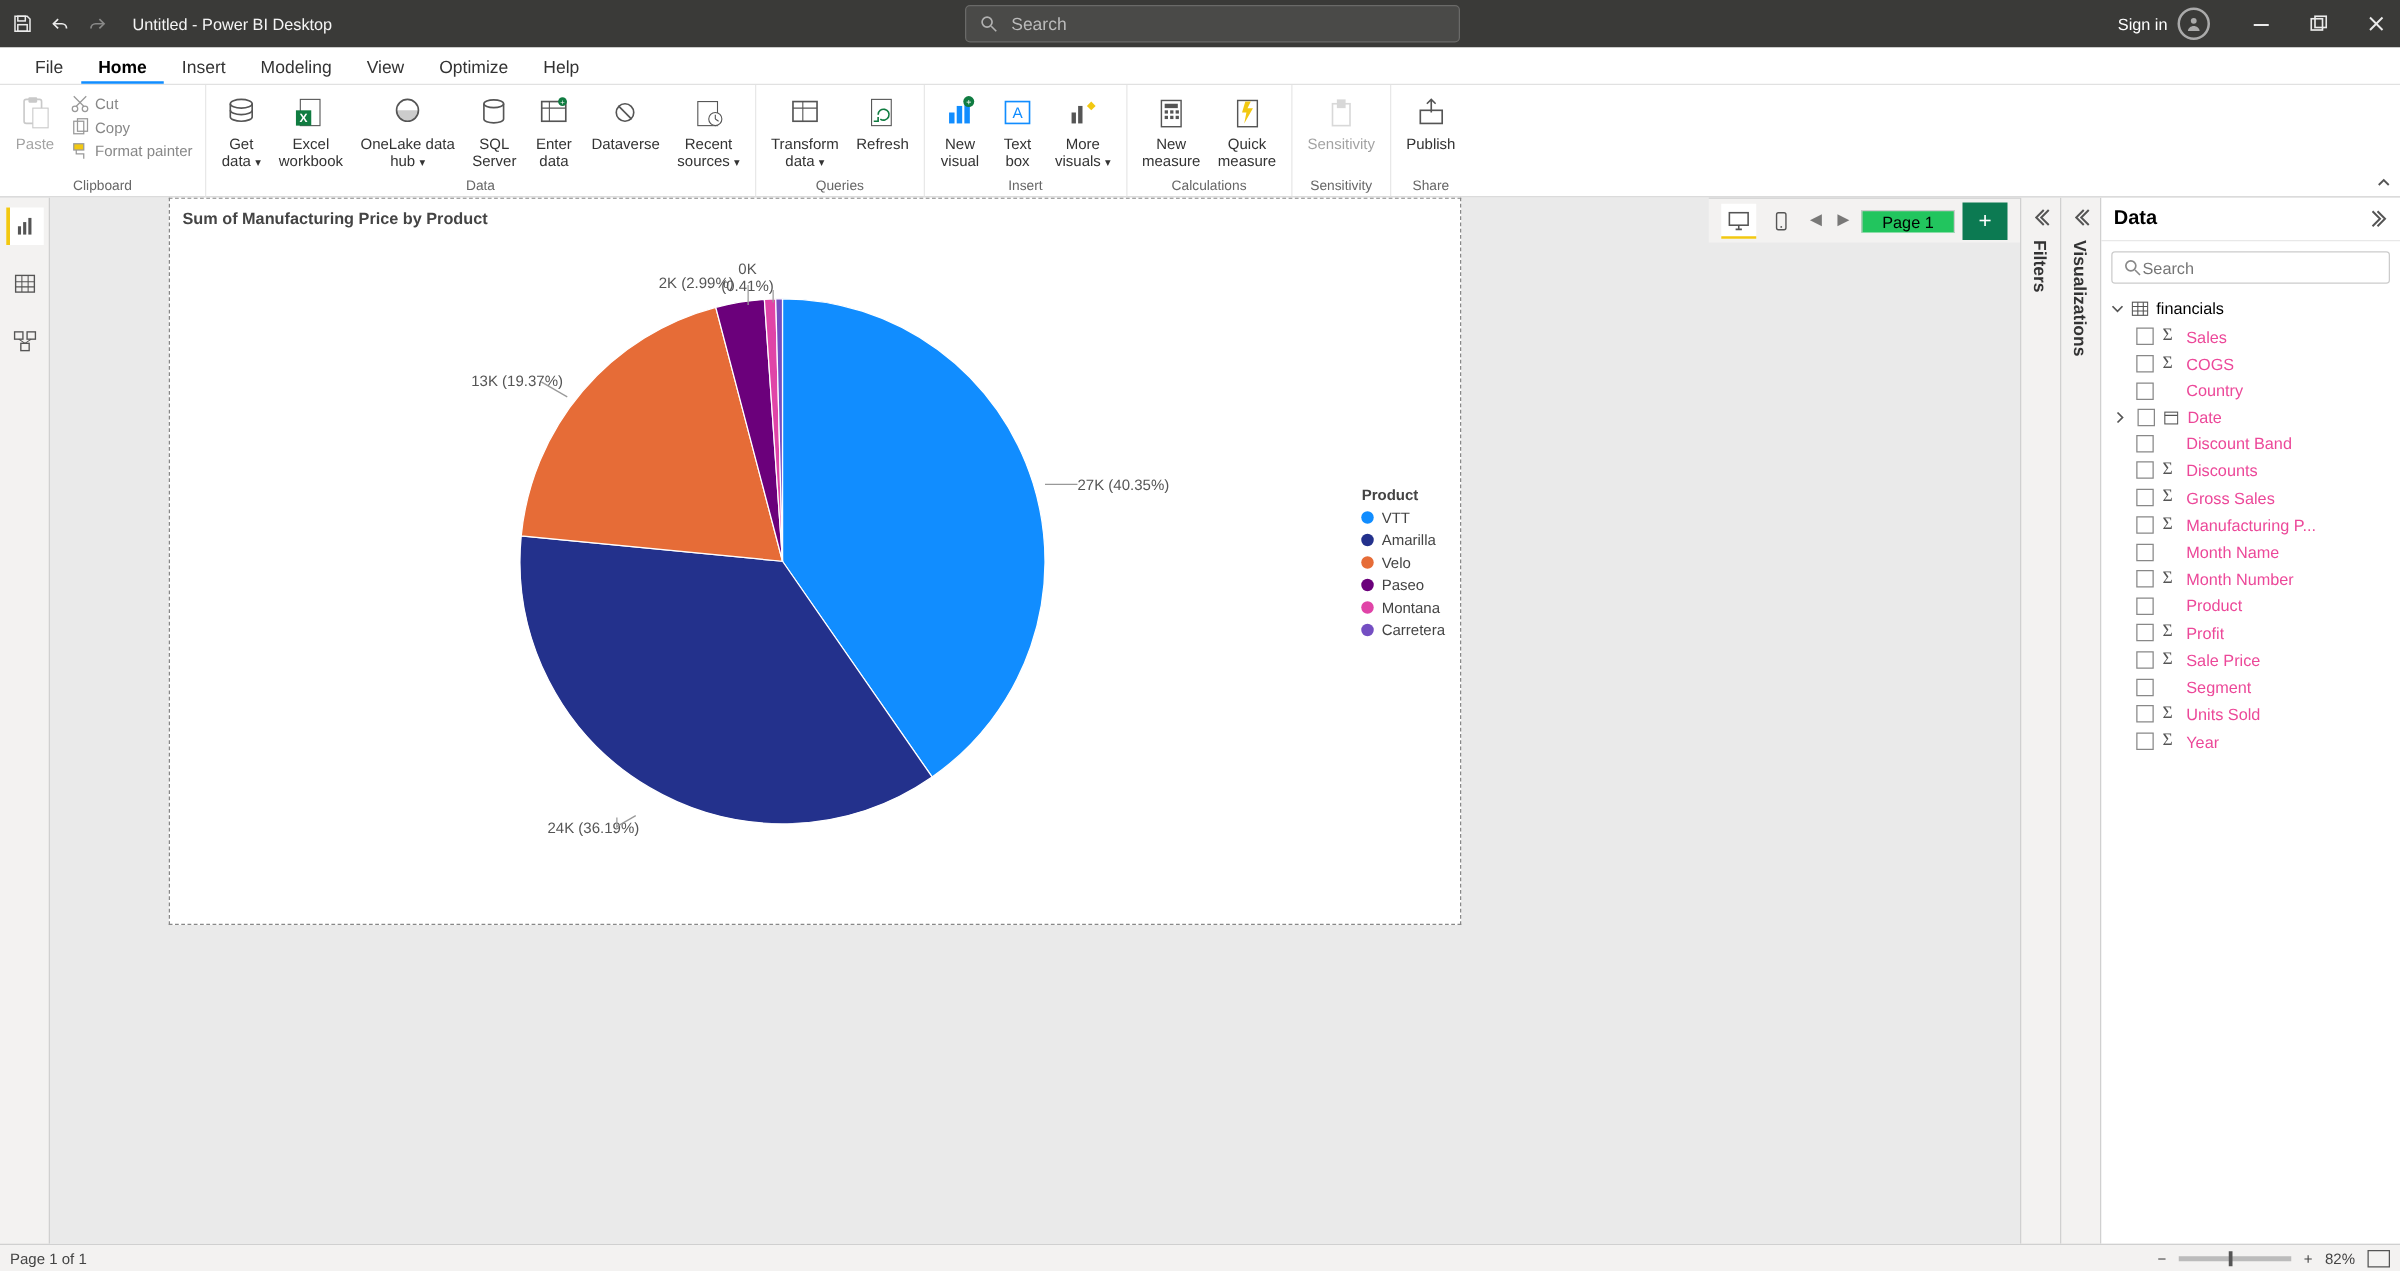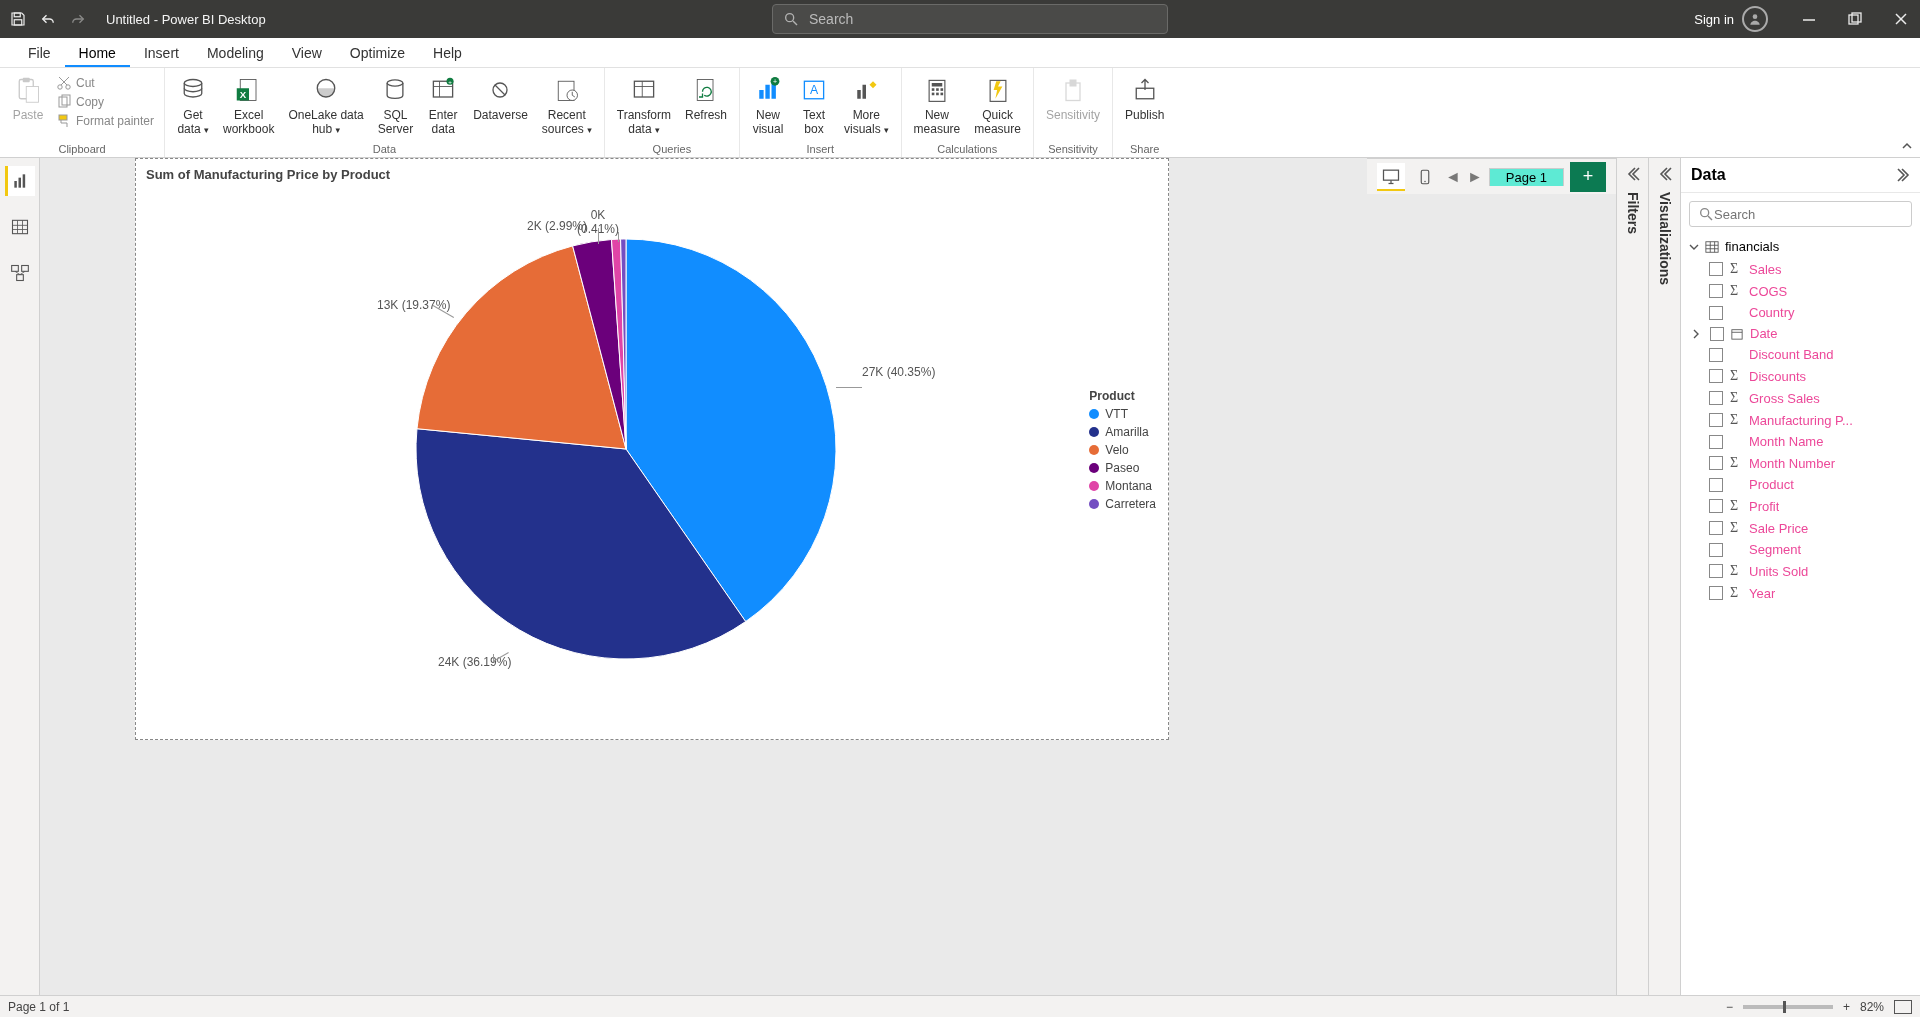--- a/index.html
+++ b/index.html
@@ -17,21 +17,21 @@
 .titlebar .search-wrap input::placeholder { color: #bbb; }
 .titlebar .signin { display: flex; align-items: center; gap: 8px; margin: 0 20px; font-size: 13px; cursor: pointer; }
 .titlebar .signin-icon { width: 26px; height: 26px; border: 2px solid #aaa; border-radius: 50%; display: flex; align-items: center; justify-content: center; }
 .titlebar .winbtns { display: flex; gap: 24px; margin-left: 10px; }
 .titlebar .winbtn { width: 22px; height: 22px; display: flex; align-items: center; justify-content: center; cursor: pointer; opacity: .9; }
 
 
 .menutabs { height: 30px; background: #fff; display: flex; align-items: flex-end; padding-left: 14px; border-bottom: 1px solid #e1e1e1; }
 .menutab { padding: 6px 14px 4px; font-size: 14px; color: #333; cursor: pointer; border-bottom: 2px solid transparent; margin-top: 16px; }
 .menutab.file { color: #333; }
-.menutab.active { border-bottom-color: #118dff; color: #000; font-weight: 400; }
+.menutab.active { border-bottom-color: #118dff; color: #000; font-weight: 700; }
 
 
 .ribbon { height: 90px; background: #fff; border-bottom: 1px solid #d0d0d0; display: flex; position: relative; }
 .ribbon-group { display: flex; flex-direction: column; align-items: center; padding: 4px 6px 0; border-right: 1px solid #e8e8e8; }
 .ribbon-group .group-content { flex: 1; display: flex; align-items: flex-start; gap: 2px; }
 .ribbon-group .group-label { font-size: 11px; color: #666; padding-bottom: 2px; }
 .ribbon-btn-large { display: flex; flex-direction: column; align-items: center; justify-content: flex-start; padding: 2px 6px; cursor: pointer; text-align: center; min-width: 44px; }
 .ribbon-btn-large.disabled { opacity: .45; cursor: default; }
 .ribbon-btn-large .ric { width: 32px; height: 32px; display: flex; align-items: center; justify-content: center; margin-bottom: 2px; }
 .ribbon-btn-large .lab { font-size: 12px; line-height: 14px; color: #333; white-space: pre-line; }
@@ -58,21 +58,21 @@
 
 .legend { position: absolute; right: 12px; top: 230px; font-size: 12px; color: #444; }
 .legend .ltitle { font-weight: 600; margin-bottom: 4px; }
 .legend .litem { display: flex; align-items: center; gap: 6px; margin-bottom: 4px; }
 .legend .swatch { width: 10px; height: 10px; border-radius: 50%; }
 
 .tabsbar { height: 36px; background: #f3f2f1; border-top: 1px solid #d0d0d0; display: flex; align-items: center; padding: 0 10px; gap: 6px; }
 .tabsbar .viewbtn { width: 28px; height: 28px; display: flex; align-items: center; justify-content: center; cursor: pointer; }
 .tabsbar .viewbtn.active { background: #fff; border-bottom: 2px solid #f2c811; }
 .tabsbar .navarrow { width: 16px; height: 16px; display:flex; align-items:center; justify-content:center; cursor:pointer; opacity:.5; }
-.tabsbar .pagetab { background: #5eead4; border: 1px solid #ccc; border-bottom: none; padding: 1px 16px; font-size: 13px; cursor: pointer; }
+.tabsbar .pagetab { background: #22c55e; border: 1px solid #ccc; border-bottom: none; padding: 1px 16px; font-size: 13px; cursor: pointer; }
 .tabsbar .addpage { width: 36px; height: 30px; background: #0c7a52; color: #fff; display: flex; align-items: center; justify-content: center; font-size: 18px; cursor: pointer; }
 
 .collapsed-pane { width: 32px; background: #f3f2f1; border-left: 1px solid #d0d0d0; display: flex; flex-direction: column; align-items: center; padding-top: 8px; }
 .collapsed-pane .chev { cursor: pointer; margin-bottom: 10px; }
 .collapsed-pane .vtext { writing-mode: vertical-rl; font-size: 14px; font-weight: 600; color: #333; }
 
 .datapane { width: 240px; background: #fff; border-left: 1px solid #d0d0d0; display: flex; flex-direction: column; }
 .datapane .dphead { display: flex; align-items: center; justify-content: space-between; padding: 8px 10px; border-bottom: 1px solid #e8e8e8; }
 .datapane .dphead .t { font-size: 16px; font-weight: 600; }
 .datapane .dpsearch { margin: 8px; border: 1px solid #ccc; border-radius: 3px; display: flex; align-items: center; padding: 4px 8px; }
@@ -468,21 +468,21 @@
           <svg id="pie-svg" viewBox="0 0 420 420" width="420" height="420">
               <path d="M 210 210 L 210 0 A 210 210 0 0 1 329.6692033891039 382.566745812214 Z" fill="#118dff" stroke="#fff" stroke-width="1"></path>
               <path d="M 210 210 L 329.6692033891039 382.566745812214 A 210 210 0 0 1 0.9823168722688536 189.71187194649607 Z" fill="#23318c" stroke="#fff" stroke-width="1"></path>
               <path d="M 210 210 L 0.9823168722688536 189.71187194649607 A 210 210 0 0 1 156.625750999275 6.896111451285577 Z" fill="#e66c37" stroke="#fff" stroke-width="1"></path>
               <path d="M 210 210 L 156.625750999275 6.896111451285577 A 210 210 0 0 1 195.4973945999749 0.5013736641427045 Z" fill="#6b007b" stroke="#fff" stroke-width="1"></path>
               <path d="M 210 210 L 195.4973945999749 0.5013736641427045 A 210 210 0 0 1 204.5907757860708 0.06967752751046419 Z" fill="#e044a7" stroke="#fff" stroke-width="1"></path>
               <path d="M 210 210 L 204.5907757860708 0.06967752751046419 A 210 210 0 0 1 209.99999999999997 0 Z" fill="#744ec2" stroke="#fff" stroke-width="1"></path>
             </svg>
         </div>
         <div class="data-labels">
-          <div class="dlab" style="left:726px; top:206px">27K (40.35%)</div>
+          <div class="dlab" style="left:726px; top:222px">27K (40.35%)</div>
           <div class="dlab" style="left:302px; top:496px">24K (36.19%)</div>
           <div class="dlab" style="left:241px; top:139px">13K (19.37%)</div>
           <div class="dlab" style="left:391px; top:60px">2K (2.99%)</div>
           <div class="dlab" style="left:441px; top:49px; white-space:pre-line; text-align:center">0K
 (0.41%)</div>
 
           <div class="leader" style="left:700px; top:228px; width:26px; height:1px"></div>
           <div class="leader" style="left:357px; top:495px; width:1px; height:8px"></div>
           <div class="leader" style="left:357px; top:502px; width:18px; height:1px; transform:rotate(-30deg); transform-origin:left"></div>
           <div class="leader" style="left:297px; top:146px; width:24px; height:1px; transform:rotate(30deg); transform-origin:left"></div>

